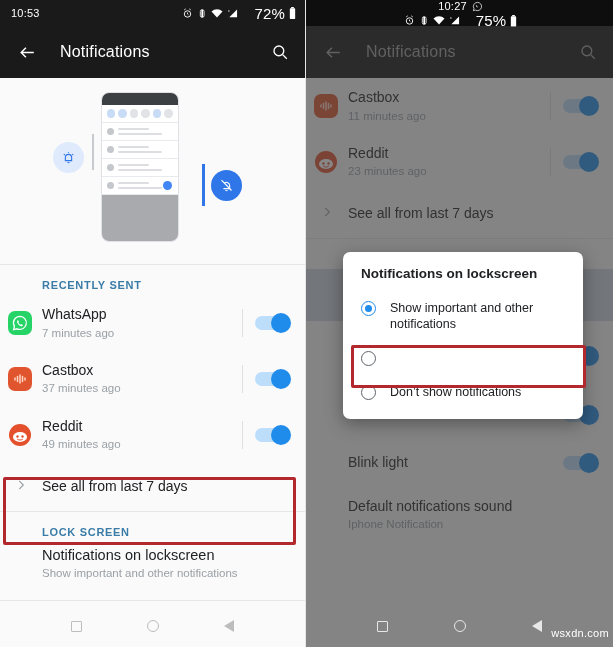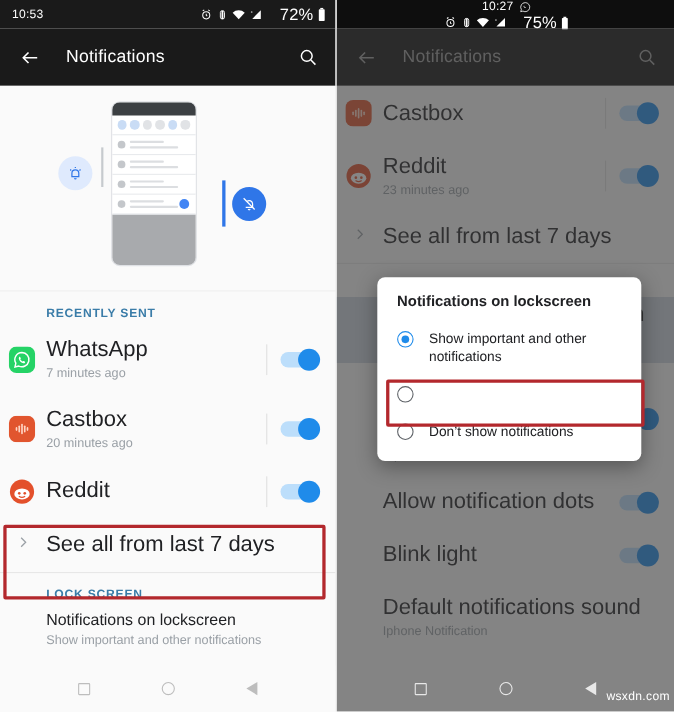--- a/index.html
+++ b/index.html
@@ -82,21 +82,21 @@
   .section-label {
     font-size: 11px; font-weight: bold; color: #3a7ca8; letter-spacing: .7px;
     padding: 14px 0 4px 42px;
   }
   .row {
     display: flex; align-items: center; padding: 11px 16px 11px 42px;
     position: relative; min-height: 48px;
   }
   .row .app-icon { position: absolute; left: 8px; width: 24px; height: 24px; }
   .row .texts { flex: 1; min-width: 0; }
-  .row .t1 { font-size: 20px; color: #202124; line-height: 1.25; }
+  .row .t1 { font-size: 14px; color: #202124; line-height: 1.25; }
   .row .t2 { font-size: 11.5px; color: #9aa0a6; margin-top: 2px; line-height: 1.25; }
   .row .chev { position: absolute; left: 14px; width: 14px; color: #9aa0a6; }
 
   .toggle-wrap { display: flex; align-items: center; gap: 12px; flex: none; }
   .vline { width: 1px; height: 28px; background: #e0e0e0; }
   .switch { width: 34px; height: 14px; border-radius: 8px; background: #bcdefb; position: relative; }
   .switch .knob { position: absolute; right: -2px; top: -3px; width: 20px; height: 20px;
                   border-radius: 50%; background: #1f8bea; }
 
   .redbox { position: absolute; border: 3px solid #b3282d; border-radius: 2px; pointer-events: none; }
@@ -302,21 +302,21 @@
               <path d="M7 11v2"></path>
                 <path d="M9.5 9.5v5"></path>
                 <path d="M12 8v8"></path>
                 <path d="M14.5 9.5v5"></path>
                 <path d="M17 11v2"></path>
             </g>
           </svg>
         </span>
         <span class="texts">
           <span class="t1" style="display:block">Castbox</span>
-          <span class="t2" style="display:block">20 minutes ago</span>
+          <span class="t2" style="display:block">37 minutes ago</span>
         </span>
         <span class="toggle-wrap">
           <span class="vline"></span>
           <span class="switch">
               <span class="knob"></span>
             </span>
         </span>
       </div>
 
       <div class="row">
@@ -324,20 +324,21 @@
           <svg width="24" height="24" viewBox="0 0 24 24">
             <circle cx="12" cy="12" r="11" fill="#e3502b"></circle>
             <ellipse cx="12" cy="14" rx="7" ry="5" fill="#fff"></ellipse>
             <circle cx="9.5" cy="13.5" r="1.2" fill="#e3502b"></circle>
             <circle cx="14.5" cy="13.5" r="1.2" fill="#e3502b"></circle>
             <path d="M9.5 16.3c1.5 1 3.5 1 5 0" stroke="#e3502b" stroke-width="1" fill="none" stroke-linecap="round"></path>
           </svg>
         </span>
         <span class="texts">
           <span class="t1" style="display:block">Reddit</span>
+          <span class="t2" style="display:block">49 minutes ago</span>
         </span>
         <span class="toggle-wrap">
           <span class="vline"></span>
           <span class="switch">
               <span class="knob"></span>
             </span>
         </span>
       </div>
 
       <div class="row">
@@ -458,20 +459,21 @@
               <path d="M7 11v2"></path>
                 <path d="M9.5 9.5v5"></path>
                 <path d="M12 8v8"></path>
                 <path d="M14.5 9.5v5"></path>
                 <path d="M17 11v2"></path>
             </g>
           </svg>
         </span>
         <span class="texts">
           <span class="t1" style="display:block">Castbox</span>
+          <span class="t2" style="display:block">11 minutes ago</span>
         </span>
         <span class="toggle-wrap">
           <span class="vline"></span>
           <span class="switch">
               <span class="knob"></span>
             </span>
         </span>
       </div>
 
       <div class="row">

